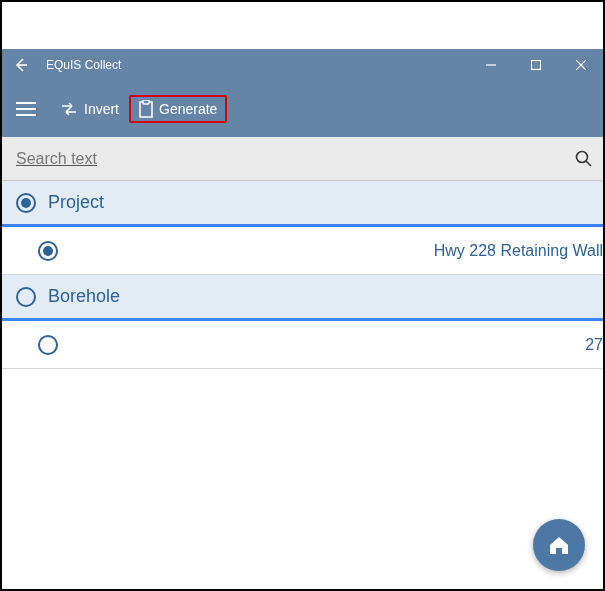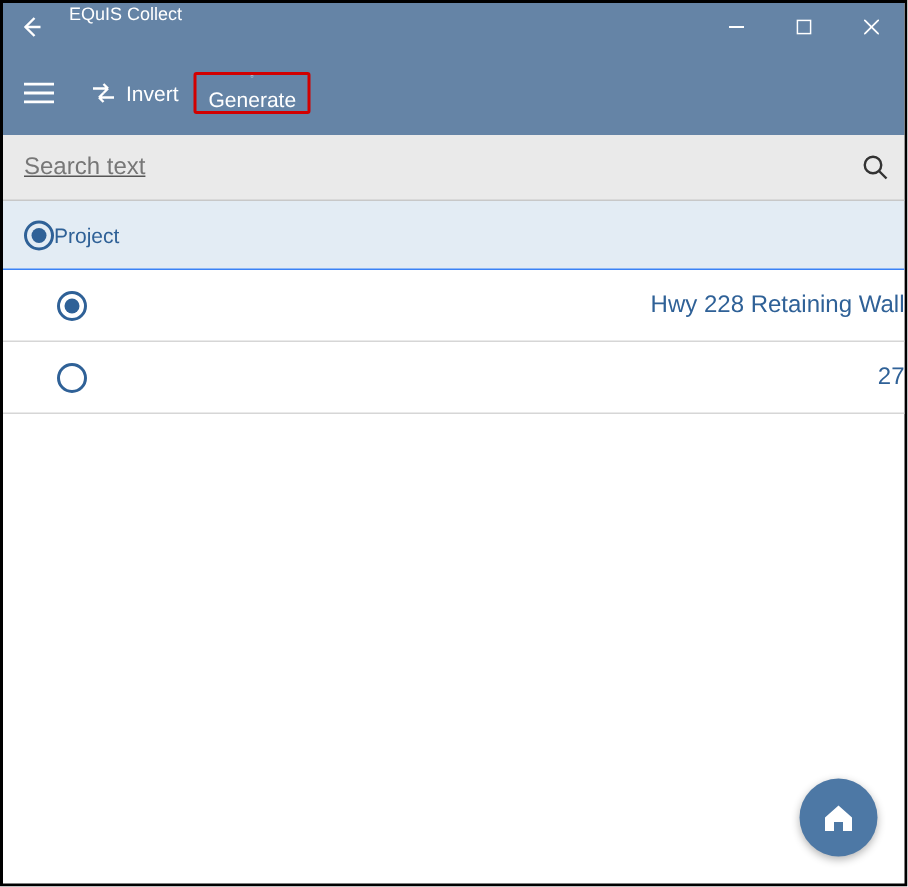--- a/index.html
+++ b/index.html
@@ -3,64 +3,66 @@
 <meta charset="utf-8">
 <style>
   * { box-sizing: border-box; margin: 0; padding: 0; }
   html, body { width: 605px; height: 591px; font-family: "Segoe UI", Arial, sans-serif; }
   .frame { border: 2px solid #000; width: 605px; height: 591px; background: #fff; position: relative; overflow: hidden; }
   
   .titlebar {
     height: 32px;
     background: #6584a6;
     display: flex;
+    align-items: center;
     color: #fff;
     font-size: 12px;
+    margin-top: 47px;
   }
   .titlebar .back { width: 38px; display:flex; align-items:center; justify-content:center; height:100%; }
   .titlebar .title { flex: 1; padding-left: 6px; font-size: 12px; }
   .titlebar .win-btn { width: 45px; height: 100%; display:flex; align-items:center; justify-content:center; }
   
   .toolbar {
     height: 56px;
     background: #6584a6;
     display: flex;
     align-items: center;
     color: #fff;
   }
   .toolbar .menu { width: 48px; display:flex; align-items:center; justify-content:center; height:100%; }
   .toolbar .page-title { flex:1; font-size: 22px; font-weight: 300; padding-left: 4px; }
   .toolbar .action { display:flex; align-items:center; height: 40px; padding: 0 10px; font-size: 14px; gap:6px; }
-  .toolbar .action.generate { border: 2px solid #d20000; border-radius:2px; margin-right:6px; padding:0 8px; height:28px;flex-direction:column; }
+  .toolbar .action.generate { border: 2px solid #d20000; border-radius:2px; margin-right:6px; padding:0 8px; height:28px; }
   
   .searchbar {
     height: 44px;
     background: #eaeaea;
     border-bottom: 1px solid #c8c8c8;
     display:flex;
     align-items:center;
     padding: 0 10px 0 14px;
   }
   .searchbar input {
     flex:1; border:none; background:transparent; font-size:16px; color:#555; outline:none;text-decoration:underline;
   }
   .searchbar input::placeholder { color: #777; }
   .searchbar .search-icon { color:#333; }
   
   .list { }
   .group-header {
     background: #e3ecf4;
-    border-bottom: 1px solid #3b82f6;
+    border-bottom: 3px solid #3b82f6;
     height: 46px;
     display:flex;
     align-items:center;
     padding-left: 14px;
-    gap: 0;
+    gap: 12px;
     color: #2f6197;
-    font-size: 14px;
+    font-size: 18px;
   }
   .item-row {
     background: #fff;
     border-bottom: 1px solid #d6d6d6;
     height: 48px;
     display:flex;
     align-items:center;
     padding-left: 36px;
     gap: 12px;
     color: #2f6197;
@@ -151,20 +153,24 @@
           <span class="radio-inner"></span>
         </span>
       <span>Project</span>
     </div>
     <div class="item-row">
       <span class="radio-outer">
           <span class="radio-inner"></span>
         </span>
       <span>Hwy 228 Retaining Wall</span>
     </div>
+    <div class="group-header">
+      <span class="radio-outer"></span>
+      <span>Borehole</span>
+    </div>
     <div class="item-row">
       <span class="radio-outer"></span>
       <span>27</span>
     </div>
   </div>
 
   <div class="fab">
     <svg width="26" height="26" viewBox="0 0 26 26">
         <path d="M4 13 L13 5 L22 13 L22 22 L16 22 L16 16 L10 16 L10 22 L4 22 Z" fill="#fff"></path>
       </svg>

